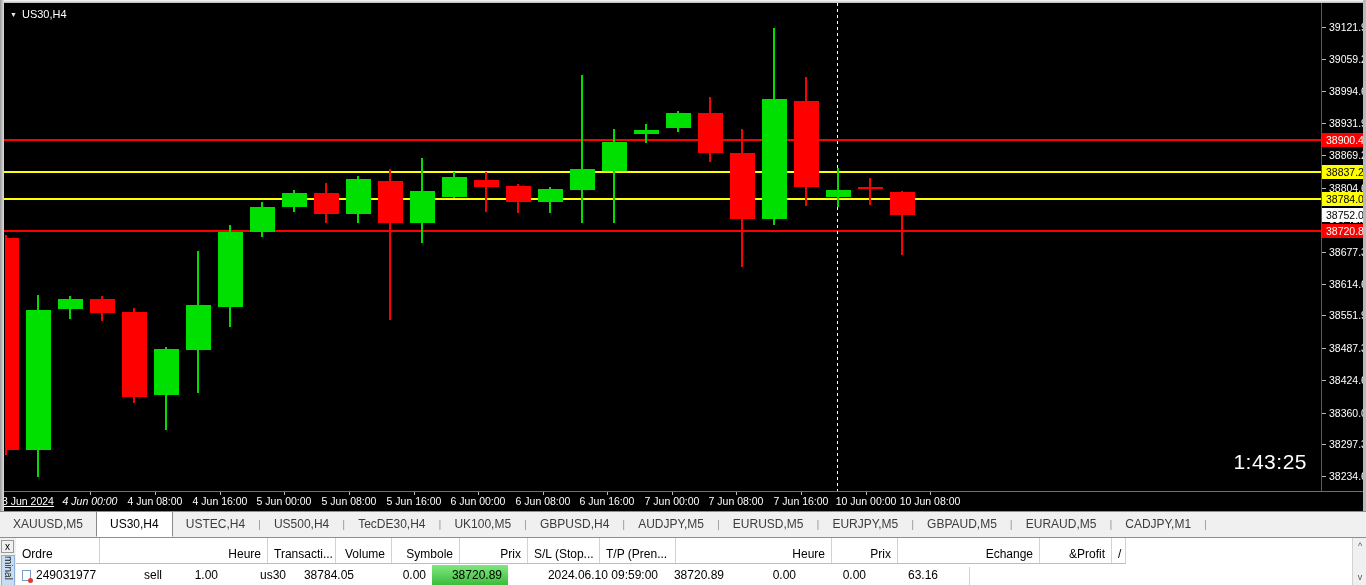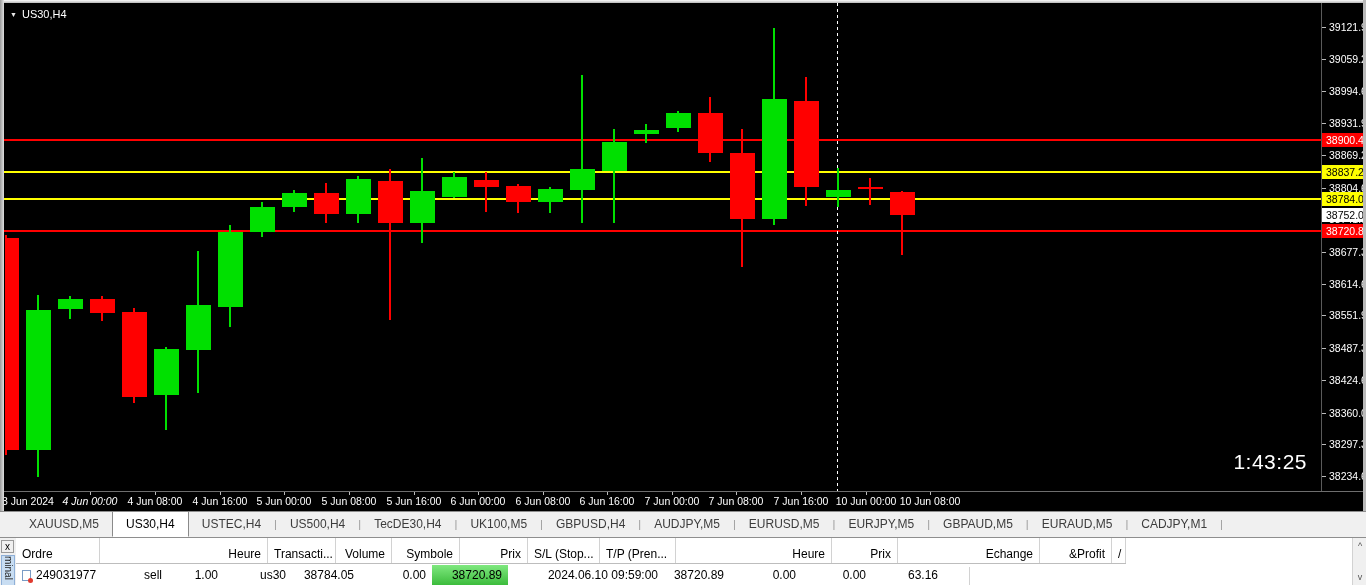--- a/index.html
+++ b/index.html
@@ -32,21 +32,21 @@
   .tlabel{position:absolute;top:3px;color:#fff;font-size:10.5px;white-space:nowrap;}
   .ttick{position:absolute;top:0;width:1px;height:3px;background:#bbb;}
 
   
   .edge-top{position:absolute;left:0;top:0;width:1366px;height:3px;background:linear-gradient(#fbfbfb,#b9b9b9);}
   .edge-left{position:absolute;left:0;top:0;width:4px;height:511px;background:linear-gradient(to right,#9a9a9a,#dfdfdf);}
   .edge-right{position:absolute;right:0;top:0;width:3px;height:511px;background:#b9b9b9;}
 
   
   .tabbar{position:absolute;left:0;top:511px;width:1366px;height:26px;background:#f0f0f0;
-          border-top:1px solid #8e8e8e;display:flex;align-items:flex-end;padding-left:16px;}
+          border-top:1px solid #8e8e8e;display:flex;align-items:flex-end;}
   .tab{font-size:12px;color:#3c3c3c;padding:0 13px;line-height:24px;height:25px;cursor:default;}
   .tab.active{background:#fff;border:1px solid #8a8a8a;border-bottom:1px solid #fff;color:#000;height:26px;line-height:24px;}
   .tabsep{color:#9a9a9a;font-size:11px;line-height:24px;height:25px;}
 
   
   .terminal{position:absolute;left:0;top:537px;width:1366px;height:48px;background:#fff;border-top:1px solid #8e8e8e;}
   .t-left{position:absolute;left:0;top:0;width:16px;height:48px;background:#f0f0f0;}
   .t-close{position:absolute;left:1px;top:2px;width:13px;height:13px;font-size:10px;line-height:12px;text-align:center;color:#000;background:#f0f0f0;border:1px solid #9a9a9a;}
   .t-vtab{position:absolute;left:1px;top:17px;width:14px;height:31px;background:#c8ddf2;border:1px solid #8fb0d8;
           display:flex;justify-content:center;overflow:hidden;}
@@ -158,21 +158,21 @@
         <div class="ptick" style="top: 404px;"><i></i>38360.00</div>
         <div class="ptick" style="top: 435px;"><i></i>38297.30</div>
         <div class="ptick" style="top: 467px;"><i></i>38234.60</div>
         <div class="pbadge" style="top: 130px; background: rgb(255, 0, 0); color: rgb(255, 255, 255);">38900.40</div>
         <div class="pbadge" style="top: 162px; background: rgb(255, 255, 0); color: rgb(0, 0, 0);">38837.24</div>
         <div class="pbadge" style="top: 189px; background: rgb(255, 255, 0); color: rgb(0, 0, 0);">38784.05</div>
         <div class="pbadge" style="top: 205px; background: rgb(255, 255, 255); color: rgb(0, 0, 0);">38752.06</div>
         <div class="pbadge" style="top: 221px; background: rgb(255, 0, 0); color: rgb(255, 255, 255);">38720.89</div>
       </div>
     <div class="time-axis" id="time-axis">
-        <div class="tlabel" style="left: -2px;">3 Jun 2024</div>
+        <div class="tlabel" style="left: -2px; text-decoration: underline;">3 Jun 2024</div>
         <div class="tlabel" style="left: 86px; transform: translateX(-50%); font-style: italic;">4 Jun 00:00</div>
         <div class="ttick" style="left: 86px;"></div>
         <div class="tlabel" style="left: 151px; transform: translateX(-50%);">4 Jun 08:00</div>
         <div class="ttick" style="left: 151px;"></div>
         <div class="tlabel" style="left: 216px; transform: translateX(-50%);">4 Jun 16:00</div>
         <div class="ttick" style="left: 216px;"></div>
         <div class="tlabel" style="left: 280px; transform: translateX(-50%);">5 Jun 00:00</div>
         <div class="ttick" style="left: 280px;"></div>
         <div class="tlabel" style="left: 345px; transform: translateX(-50%); text-align: right;">5 Jun 08:00</div>
         <div class="ttick" style="left: 345px;"></div>

